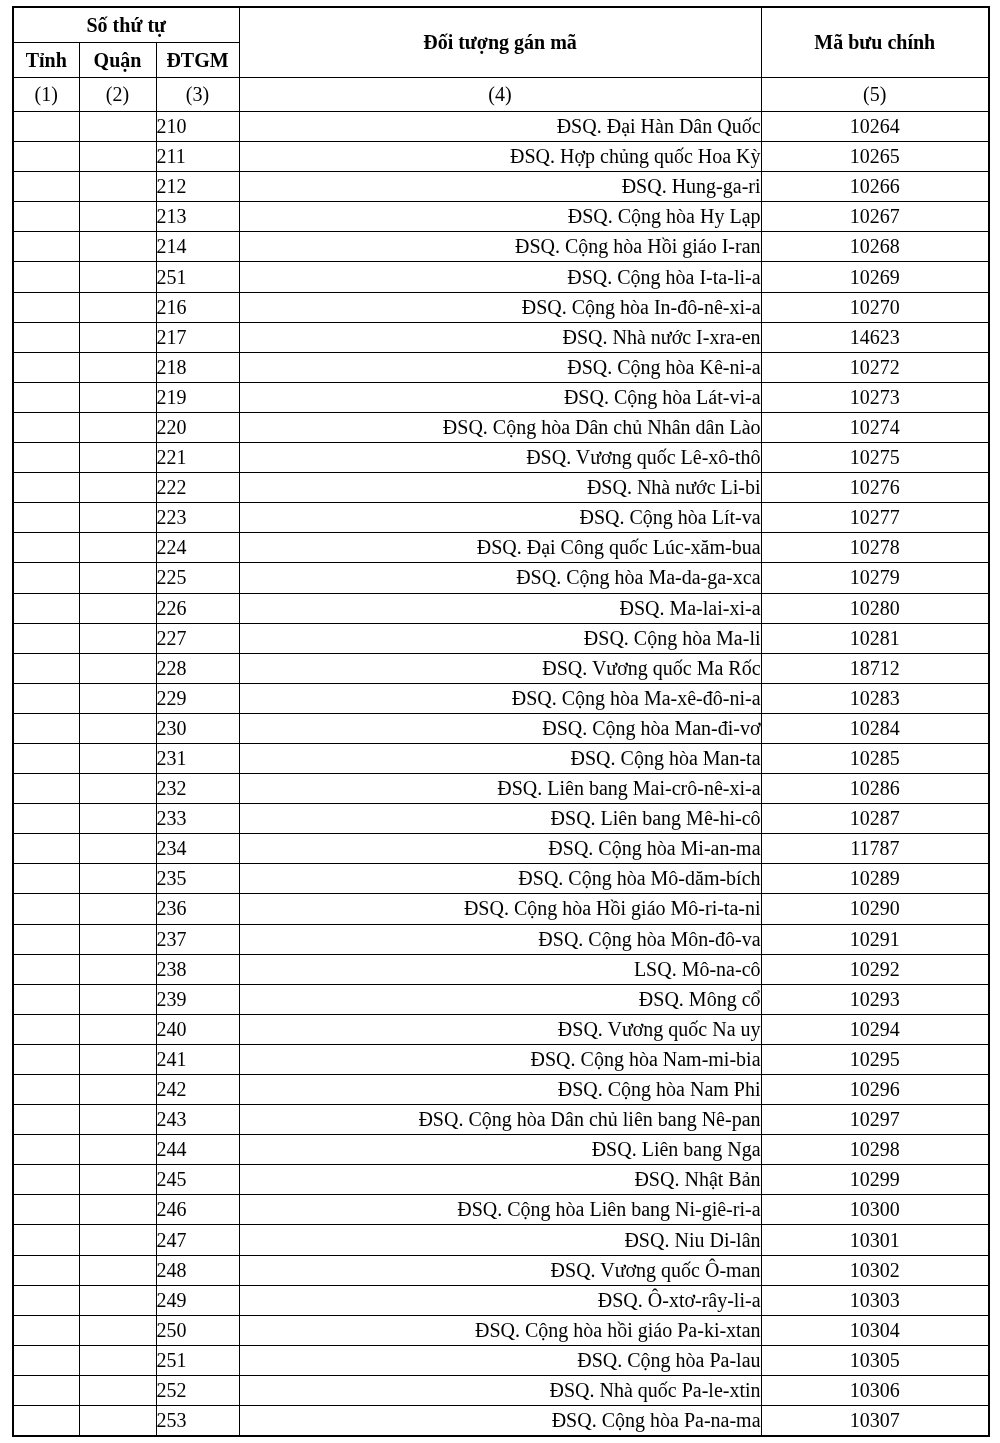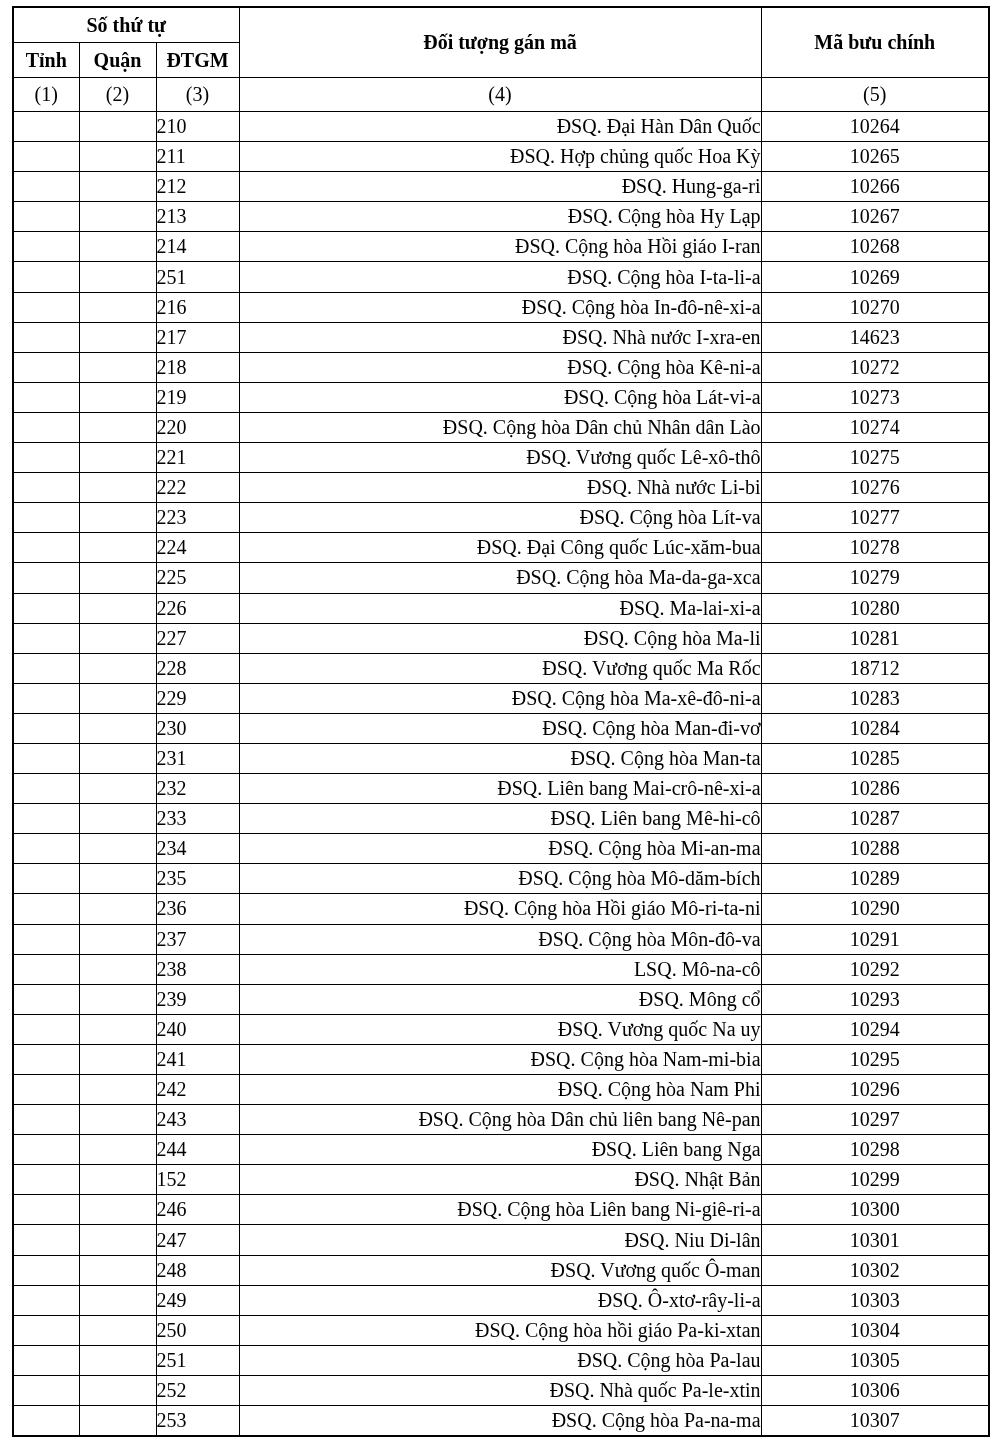--- a/index.html
+++ b/index.html
@@ -295,21 +295,21 @@
           <td class="cell-quan"></td>
           <td class="cell-dtgm">233</td>
           <td class="cell-doituong">ĐSQ. Liên bang Mê-hi-cô</td>
           <td class="cell-ma">10287</td>
         </tr>
         <tr class="data-row">
           <td class="cell-tinh"></td>
           <td class="cell-quan"></td>
           <td class="cell-dtgm">234</td>
           <td class="cell-doituong">ĐSQ. Cộng hòa Mi-an-ma</td>
-          <td class="cell-ma">10288</td>
+          <td class="cell-ma">11787</td>
         </tr>
         <tr class="data-row">
           <td class="cell-tinh"></td>
           <td class="cell-quan"></td>
           <td class="cell-dtgm">235</td>
           <td class="cell-doituong">ĐSQ. Cộng hòa Mô-dăm-bích</td>
           <td class="cell-ma">10289</td>
         </tr>
         <tr class="data-row">
           <td class="cell-tinh"></td>
@@ -370,21 +370,21 @@
         <tr class="data-row">
           <td class="cell-tinh"></td>
           <td class="cell-quan"></td>
           <td class="cell-dtgm">244</td>
           <td class="cell-doituong">ĐSQ. Liên bang Nga</td>
           <td class="cell-ma">10298</td>
         </tr>
         <tr class="data-row">
           <td class="cell-tinh"></td>
           <td class="cell-quan"></td>
-          <td class="cell-dtgm">152</td>
+          <td class="cell-dtgm">245</td>
           <td class="cell-doituong">ĐSQ. Nhật Bản</td>
           <td class="cell-ma">10299</td>
         </tr>
         <tr class="data-row">
           <td class="cell-tinh"></td>
           <td class="cell-quan"></td>
           <td class="cell-dtgm">246</td>
           <td class="cell-doituong">ĐSQ. Cộng hòa Liên bang Ni-giê-ri-a</td>
           <td class="cell-ma">10300</td>
         </tr>

